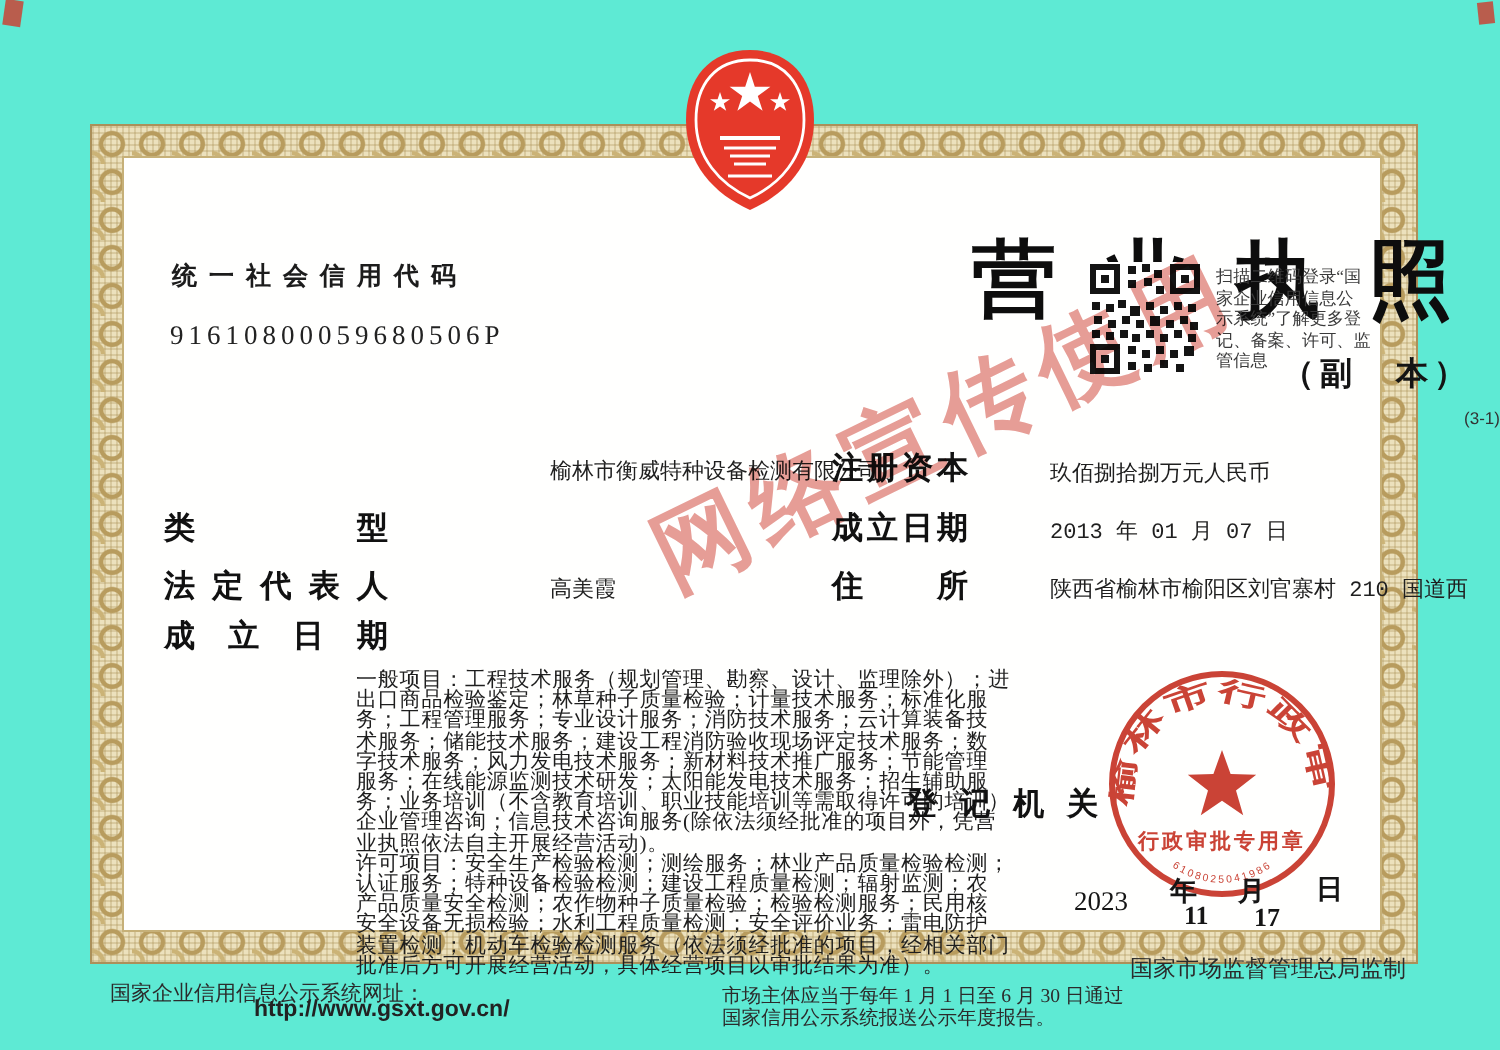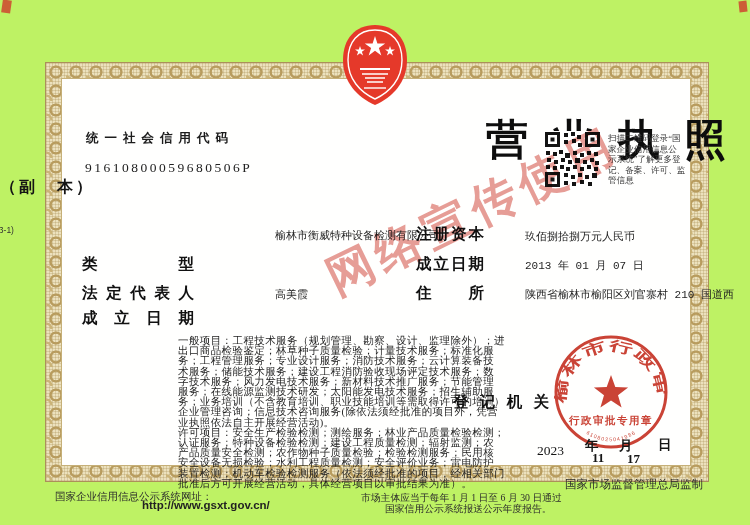--- a/index.html
+++ b/index.html
@@ -1,18 +1,18 @@
 <!DOCTYPE html>
 <html><head>
 <meta charset="utf-8">
 <style>
   html,body{margin:0;padding:0;background:#ffffff;}
   .page{
     position:relative;width:750px;height:525px;overflow:hidden;
-    background:#bef264;
+    background:#5eead4;
     font-family:"Liberation Sans",sans-serif;
   }
   
   .frame{
     position:absolute;left:45px;top:62px;width:662px;height:418px;
     background-color:#ece1bd;
     background-image:
       radial-gradient(circle 9px at 10px 9px, rgba(236,225,189,0) 4px, #b89c5e 4.6px, #b89c5e 6.2px, rgba(236,225,189,0) 6.9px),
       radial-gradient(circle 9px at 0px 19px, rgba(236,225,189,0) 4px, #cbb377 4.6px, #cbb377 6.2px, rgba(236,225,189,0) 6.9px),
       repeating-linear-gradient(90deg, rgba(166,140,80,.28) 0 1px, rgba(255,255,255,0) 1px 3px),
@@ -28,21 +28,21 @@
   .corner-mark.left{left:2px;top:0;width:9px;height:13px;transform:rotate(8deg);}
   .corner-mark.right{right:3px;top:1px;width:8px;height:11px;transform:rotate(-6deg);}
 
   
   .emblem{position:absolute;left:340px;top:24px;width:70px;height:82px;}
 
   
   .credit-label{position:absolute;left:86px;top:130px;font-size:12.5px;font-weight:700;letter-spacing:6px;color:#1c1c1c;}
   .credit-code{position:absolute;left:85px;top:160px;font-size:13.5px;letter-spacing:2.5px;color:#222;font-family:"Liberation Serif",serif;}
   .title{position:absolute;left:0;top:112px;width:750px;text-align:right;font-size:42px;font-weight:700;color:#0d0d0d;letter-spacing:24px;padding-left:24px;box-sizing:border-box;}
-  .subtitle-wrap{position:absolute;left:0;top:177px;width:750px;display:flex;justify-content:center;align-items:flex-start;color:#141414;flex-direction:column;}
+  .subtitle-wrap{position:absolute;left:0;top:177px;width:750px;display:flex;justify-content:flex-end;align-items:flex-start;color:#141414;}
   .subtitle{font-size:16px;font-weight:700;letter-spacing:3px;}
   .copy-note{font-size:8.5px;margin-top:27px;margin-left:-4px;color:#333;}
 
   
   .qr{position:absolute;left:544px;top:131px;width:57px;height:57px;}
   .qr-caption{position:absolute;left:608px;top:133px;width:96px;font-size:8.6px;line-height:10.6px;color:#3a3a3a;white-space:pre-line;font-family:"Liberation Serif",serif;}
 
   
   .flabel{position:absolute;font-size:15.5px;font-weight:700;color:#111;
     text-align:justify;text-align-last:justify;text-justify:inter-character;}
@@ -70,23 +70,23 @@
   .watermark{
     position:absolute;left:338px;top:248px;height:50px;
     font-size:47px;font-weight:700;letter-spacing:6px;color:rgba(208,68,55,.52);
     transform:rotate(-26deg);transform-origin:0 100%;white-space:nowrap;
     mix-blend-mode:multiply;
   }
 
   
   .ft{position:absolute;color:#2b2b2b;font-family:"Liberation Serif",serif;}
   .ft-site-label{left:55px;top:490px;font-size:10.5px;}
-  .ft-url{left:127px;top:499px;font-size:11.5px;font-weight:700;font-family:"Liberation Sans",sans-serif;color:#222;margin-left:15px;}
+  .ft-url{left:127px;top:499px;font-size:11.5px;font-weight:700;font-family:"Liberation Sans",sans-serif;color:#222;}
   .ft-notice1{left:361px;top:492px;font-size:9.8px;text-align:right;}
-  .ft-notice2{left:361px;top:503px;font-size:9.8px;margin-left:24px;}
+  .ft-notice2{left:361px;top:503px;font-size:9.8px;}
   .ft-issuer{left:565px;top:477px;font-size:11.5px;}
 </style>
 </head>
 <body>
 
 <div class="page">
 
   <div class="corner-mark left"></div>
   <div class="corner-mark right"></div>
 

